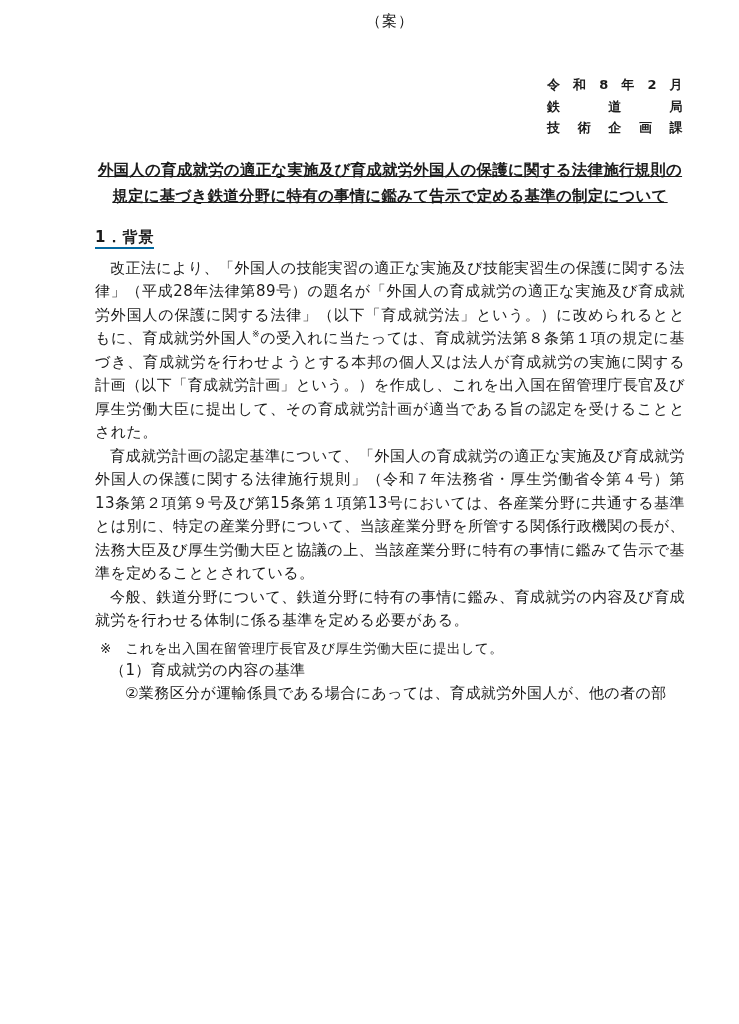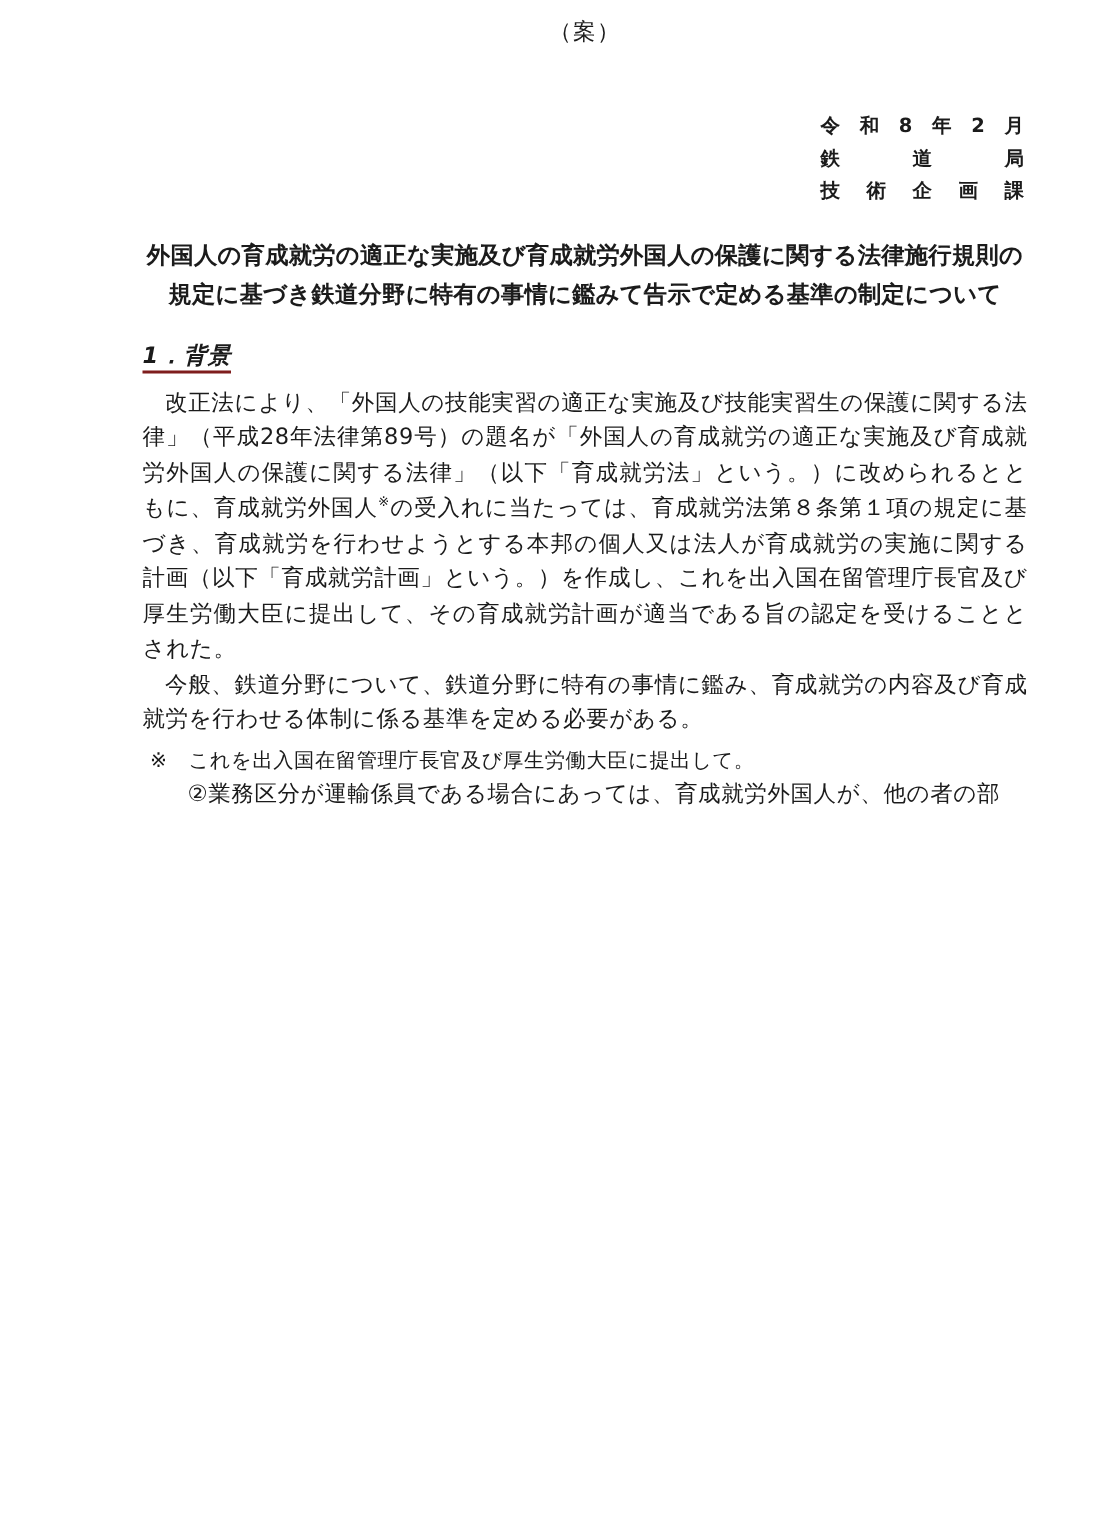--- a/index.html
+++ b/index.html
@@ -38,33 +38,33 @@
     text-align-last: justify;
     -moz-text-align-last: justify;
   }
   .doc-title {
     margin: 18px 0 0 0;
     font-weight: bold;
     text-align: center;
     font-size: 15.5px;
     line-height: 26px;
     letter-spacing: 0.2px;
+    text-decoration: underline;
   }
   .doc-title .title-line { display: block; }
   .section-heading {
     margin: 16px 0 8px 0;
     font-size: 15px;
     font-weight: bold;
     line-height: 24px;
   }
   .section-heading .underlined {
-    border-bottom: 2px solid #7f1d1d;
+    border-bottom: 2px solid #0369a1;
     padding-bottom: 1px;
     letter-spacing: 1px;
-    font-style: italic;
   }
   .section-heading.second { margin-top: 26px; }
   p { margin: 0; }
   .body-para {
     text-indent: 1em;
     text-align: justify;
   }
   .ref-sup {
     font-size: 60%;
     vertical-align: super;
@@ -104,24 +104,26 @@
     <span class="title-line">規定に基づき鉄道分野に特有の事情に鑑みて告示で定める基準の制定について</span>
   </h1>
 
   <h2 class="section-heading">
     <span class="underlined">1．背景</span>
   </h2>
 
 
   <p class="body-para"><span>改正法により、「外国人の技能実習の適正な実施及び技能実習生の保護に関する法律」（平成28年法律第89号）の題名が「外国人の育成就労の適正な実施及び育成就労外国人の保護に関する法律」（以下「育成就労法」という。）に改められるとともに、育成就労外国人</span><sup class="ref-sup">※</sup><span>の受入れに当たっては、育成就労法第８条第１項の規定に基づき、育成就労を行わせようとする本邦の個人又は法人が育成就労の実施に関する計画（以下「育成就労計画」という。）を作成し、これを出入国在留管理庁長官及び厚生労働大臣に提出して、その育成就労計画が適当である旨の認定を受けることとされた。</span></p>
 
+  <p class="body-para">育成就労計画の認定基準について、「外国人の育成就労の適正な実施及び育成就労外国人の保護に関する法律施行規則」（令和７年法務省・厚生労働省令第４号）第13条第２項第９号及び第15条第１項第13号においては、各産業分野に共通する基準とは別に、特定の産業分野について、当該産業分野を所管する関係行政機関の長が、法務大臣及び厚生労働大臣と協議の上、当該産業分野に特有の事情に鑑みて告示で基準を定めることとされている。</p>
 
   <p class="body-para">今般、鉄道分野について、鉄道分野に特有の事情に鑑み、育成就労の内容及び育成就労を行わせる体制に係る基準を定める必要がある。</p>
 
   <p class="footnote">※　これを出入国在留管理庁長官及び厚生労働大臣に提出して。</p>
 
 
 
+  <p class="sub-heading">（1）育成就労の内容の基準</p>
 
 
   <p class="item-circled">②業務区分が運輸係員である場合にあっては、育成就労外国人が、他の者の部</p>
 
 </div>
 
 </body></html>

